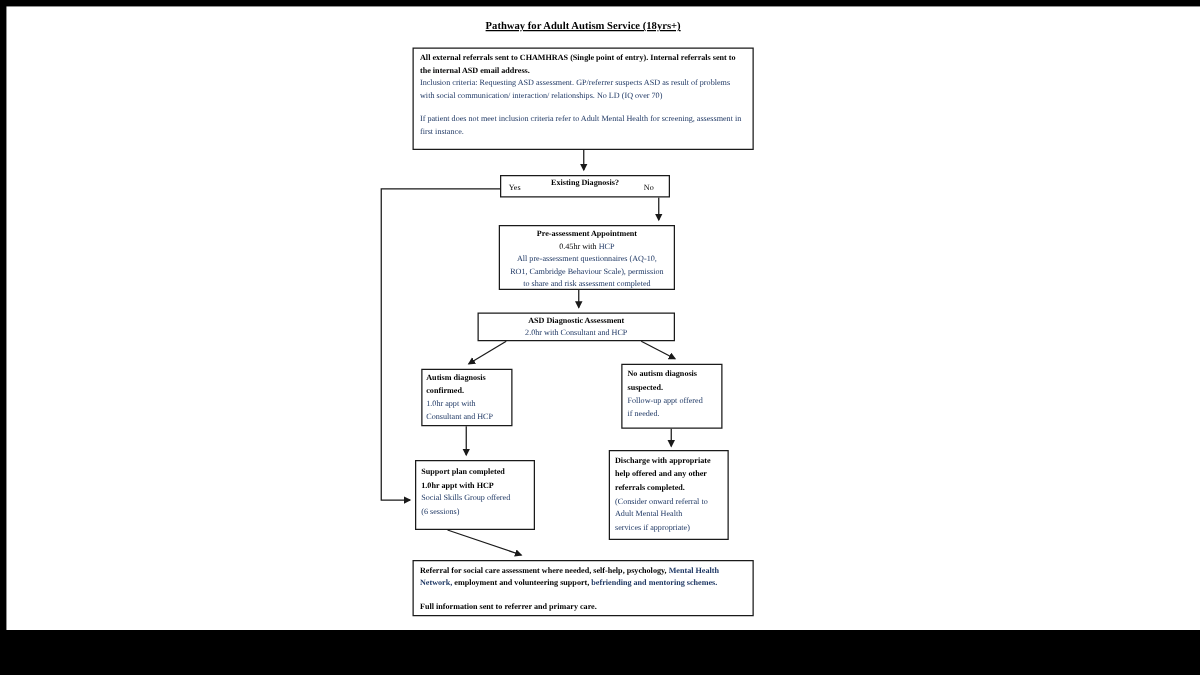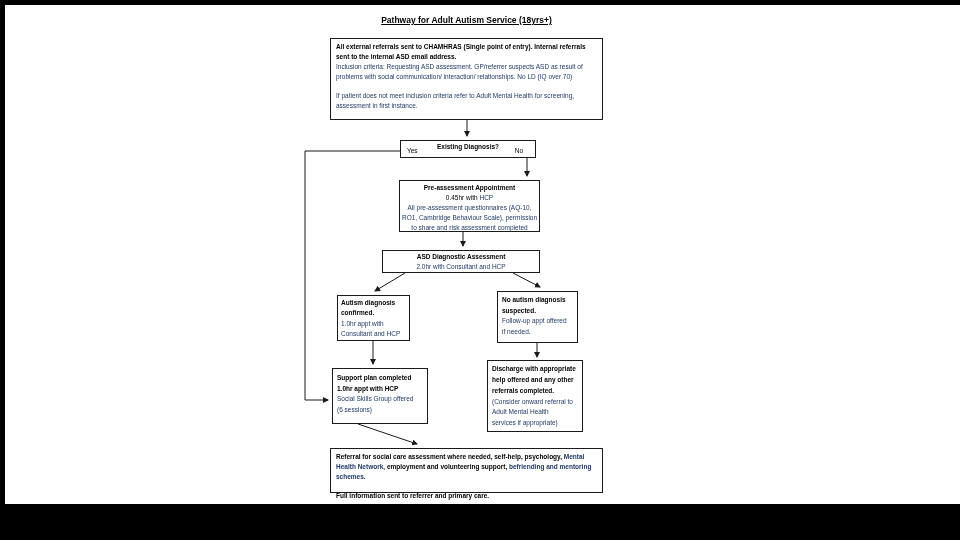--- a/index.html
+++ b/index.html
@@ -1,17 +1,17 @@
 <!DOCTYPE html>
 <html><head>
 <meta charset="utf-8">
 <style>
   html,body{margin:0;padding:0;background:#000;}
   #screen{position:relative;width:960px;height:540px;background:#000;overflow:hidden;
-          font-family:Liberation Sans, sans-serif;}
+          font-family:Liberation Serif, serif;}
   #page{position:absolute;left:5px;top:5px;width:955px;height:499px;background:#fff;}
   
   .bar{position:absolute;background:#000;}
   
   #chart-title{position:absolute;left:330px;top:15px;width:273px;text-align:center;
     font-size:8.5px;font-weight:bold;text-decoration:underline;color:#000;}
   
   .box{position:absolute;background:#fff;border:1px solid #1a1a1a;box-sizing:border-box;
        font-size:6.5px;color:#000;line-height:1.55;}
   .tc{text-align:center;}

